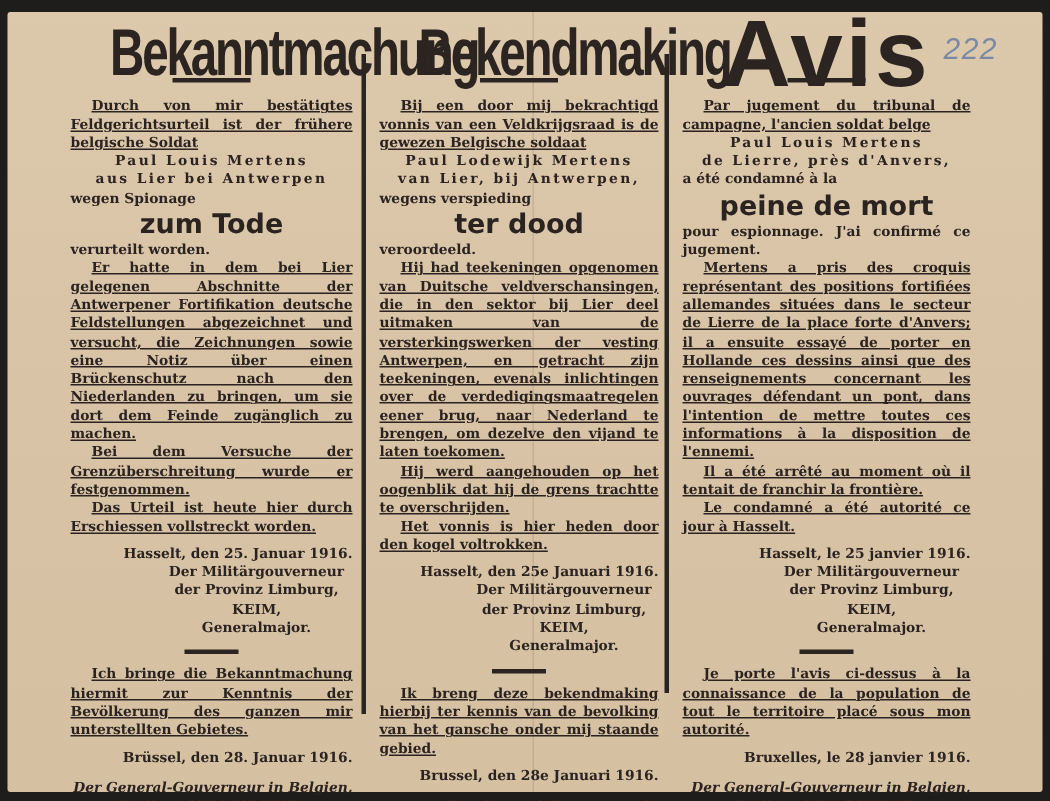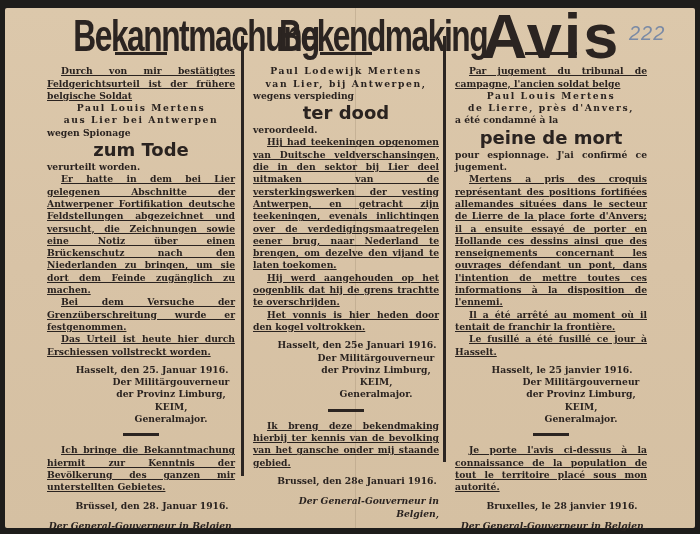--- a/index.html
+++ b/index.html
@@ -17,21 +17,21 @@
   .col { position:absolute; top:0; font-size:9.2px; line-height:12.3px; font-weight:bold; }
   .title { text-align:center; font-family:"Liberation Sans", sans-serif; font-weight:bold; color:#2b2421; }
   .t-cond { font-size:44px; letter-spacing:-2px; transform:scaleX(0.72); transform-origin:center; white-space:nowrap; }
   .t-avis { font-size:63px; letter-spacing:2px; }
   .bar { width:52px; height:3px; background:#2b2421; margin:10px auto 10px; }
   .bar.small { width:36px; margin:8px auto 8px; }
   p { margin:0; text-align:justify; }
   .ind { text-indent:14px;text-decoration:underline; }
   .spaced { letter-spacing:1.6px; text-align:center; }
   .verdict { font-size:18px; line-height:22px; text-align:center; font-weight:bold; font-family:"DejaVu Sans", sans-serif; }
-  .date { text-align:center; padding-left:22px; margin-top:6px; }
+  .date { text-align:right; padding-left:22px; margin-top:6px; }
   .sig { text-align:center; padding-left:60px; }
   .gg { text-align:right; font-style:italic; margin-top:8px; }
   .gg2 { text-align:center; }
   .handnum { position:absolute; left:624px; top:14px; font-family:Liberation Sans, sans-serif; font-style:italic; font-size:20px; color:#7a8aa5; font-weight:normal; letter-spacing:1px; }
 </style>
 </head>
 <body>
 
 <div class="paper">
   <div class="fold"></div>
@@ -68,20 +68,21 @@
     <div class="gg2">
       <div>Freiherr VON BISSING,</div>
 
     </div>
 
   </div>
 
   <div class="col" style="left:248px; width:186px; top:22px;">
     <div class="title t-cond">Bekendmaking</div>
     <div class="bar"></div>
+    <p class="ind">Bij een door mij bekrachtigd vonnis van een Veldkrijgsraad is de gewezen Belgische soldaat</p>
     <p class="spaced">Paul Lodewijk Mertens</p>
     <p class="spaced">van Lier, bij Antwerpen,</p>
     <p>wegens verspieding</p>
     <div class="verdict">ter dood</div>
     <p>veroordeeld.</p>
     <p class="ind">Hij had teekeningen opgenomen van Duitsche veldverschansingen, die in den sektor bij Lier deel uitmaken van de versterkingswerken der vesting Antwerpen, en getracht zijn teekeningen, evenals inlichtingen over de verdedigingsmaatregelen eener brug, naar Nederland te brengen, om dezelve den vijand te laten toekomen.</p>
     <p class="ind">Hij werd aangehouden op het oogenblik dat hij de grens trachtte te overschrijden.</p>
     <p class="ind">Het vonnis is hier heden door den kogel voltrokken.</p>
     <p class="date">Hasselt, den 25e Januari 1916.</p>
     <div class="sig">
@@ -103,21 +104,21 @@
     <div class="title t-avis">Avis</div>
     <div class="bar"></div>
     <p class="ind">Par jugement du tribunal de campagne, l'ancien soldat belge</p>
     <p class="spaced">Paul Louis Mertens</p>
     <p class="spaced">de Lierre, près d'Anvers,</p>
     <p>a été condamné à la</p>
     <div class="verdict">peine de mort</div>
     <p>pour espionnage. J'ai confirmé ce jugement.</p>
     <p class="ind">Mertens a pris des croquis représentant des positions fortifiées allemandes situées dans le secteur de Lierre de la place forte d'Anvers; il a ensuite essayé de porter en Hollande ces dessins ainsi que des renseignements concernant les ouvrages défendant un pont, dans l'intention de mettre toutes ces informations à la disposition de l'ennemi.</p>
     <p class="ind">Il a été arrêté au moment où il tentait de franchir la frontière.</p>
-    <p class="ind">Le fusillé a été fusillé ce jour à Hasselt.</p>
+    <p class="ind">Le condamné a été autorité ce jour à Hasselt.</p>
     <p class="date">Hasselt, le 25 janvier 1916.</p>
     <div class="sig">
       <div>Der Militärgouverneur</div>
       <div>der Provinz Limburg,</div>
       <div>KEIM,</div>
       <div>Generalmajor.</div>
     </div>
     <div class="bar small"></div>
     <p class="ind">Je porte l'avis ci-dessus à la connaissance de la population de tout le territoire placé sous mon autorité.</p>
     <p class="date">Bruxelles, le 28 janvier 1916.</p>

